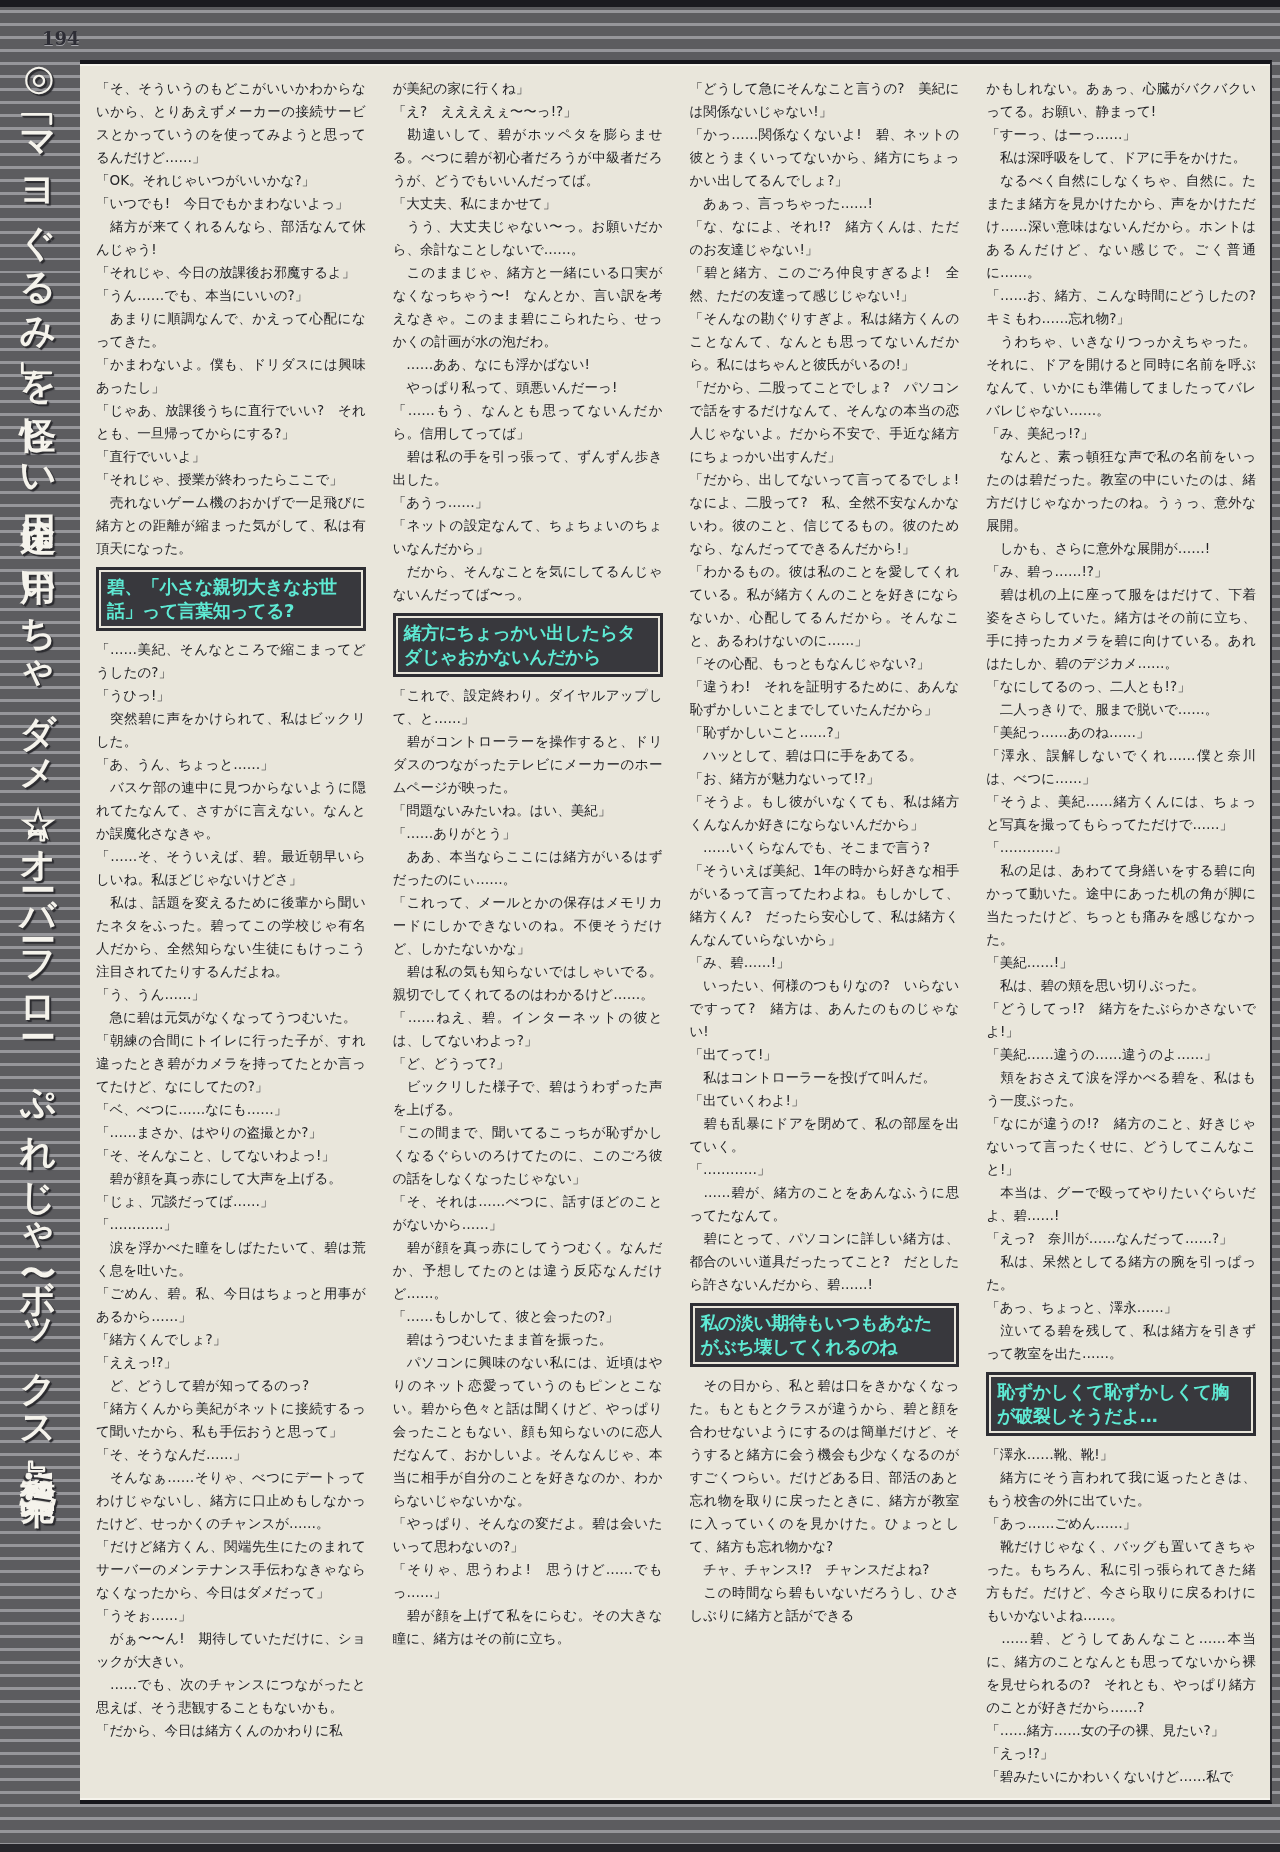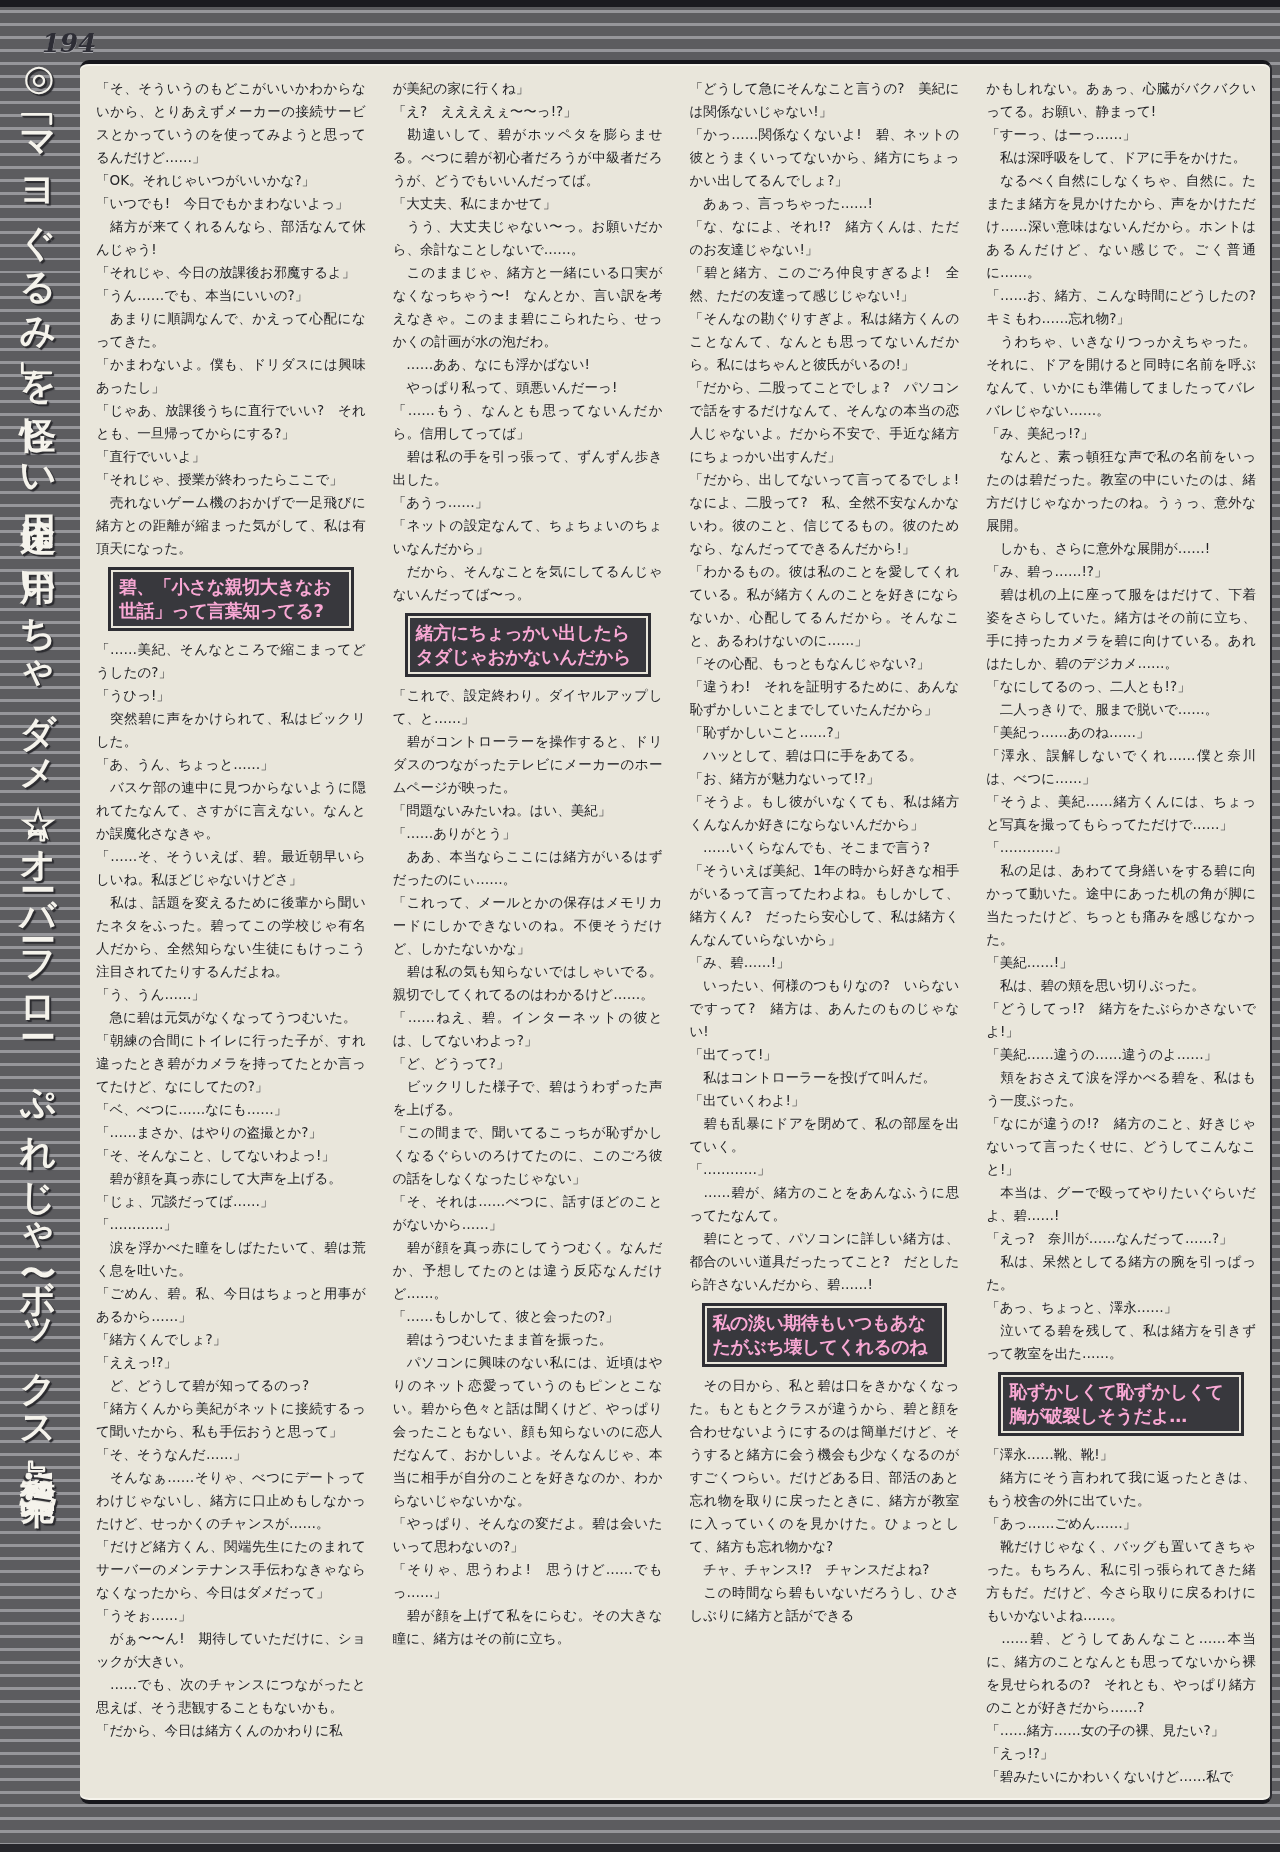--- a/index.html
+++ b/index.html
@@ -11,64 +11,62 @@
     content:""; position:absolute; left:0; top:0; right:0; height:7px;
     background:#1b1b20;
   }
   .canvas::after {
     content:""; position:absolute; left:0; bottom:0; right:0; height:8px;
     background:#26262b;
   }
   .pagenum {
     position:absolute; left:42px; top:28px;
     font-family:"DejaVu Serif","Liberation Serif",serif;
-    font-weight:bold; font-size:26px; color:#2d2d35;
+    font-weight:bold; font-size:18px; color:#2d2d35;
     text-shadow:0 1px 0 #a8a8ac;
-    font-style:italic;
   }
   .sidebar {
     position:absolute; left:6px; top:56px; height:1788px;
     writing-mode:vertical-rl; text-orientation:mixed;
     line-height:66px;
     font-family:"DejaVu Serif","Liberation Serif",serif;
     font-weight:bold; font-size:36px; letter-spacing:5px;
     color:#f5f3ec; text-shadow:1px 1px 0 #303034, 2px 2px 1px #2a2a2e;
     overflow:hidden;
   }
   .page {
     position:absolute; left:80px; top:60px; width:1192px; height:1744px;
     box-sizing:border-box;
     background:#e9e6db;
     border-top:4px solid #17171c;
     border-bottom:4px solid #17171c;
     border-right:2px solid #2b2b30;
     box-shadow: inset 0 2px 0 #f6f4ec, inset 0 -2px 0 #f6f4ec;
-    border-radius: 9px;
   }
   .cols {
     position:absolute; left:16px; top:13px; right:14px; bottom:10px;
     display:flex; gap:27px; overflow:hidden;
   }
   .col { flex:1 1 0; min-width:0; overflow:hidden; }
   .para {
     margin:0;
     font-family:"DejaVu Sans","Liberation Sans",sans-serif;
     font-size:13.5px; line-height:23px; color:#232327;
     text-align:justify; text-justify:inter-character;
     word-break:break-all; overflow-wrap:anywhere;
   }
   .hbox {
-    margin:7px 12px;
+    margin:7px 0;
     background:#38383d;
     border:3px solid #2e2e33;
     box-shadow: inset 0 0 0 2px #e9e6db;
     padding:5px 8px 6px;
     font-family:"DejaVu Sans","Liberation Sans",sans-serif;
     font-weight:bold; font-size:18px; line-height:23.5px;
-    letter-spacing:-0.5px; color:#f9a8d4;
+    letter-spacing:-0.5px; color:#5eead4;
   }
 </style>
 </head>
 <body>
 
 <div class="canvas">
   <div class="pagenum">194</div>
   <div class="sidebar">◎「マヨぐるみ」を怪しい用途に用いちゃダメ☆『オーバーフロー　ぷれじゃ〜ボックス』絶賛発売中!!</div>
   <div class="page">
     <div class="cols">

